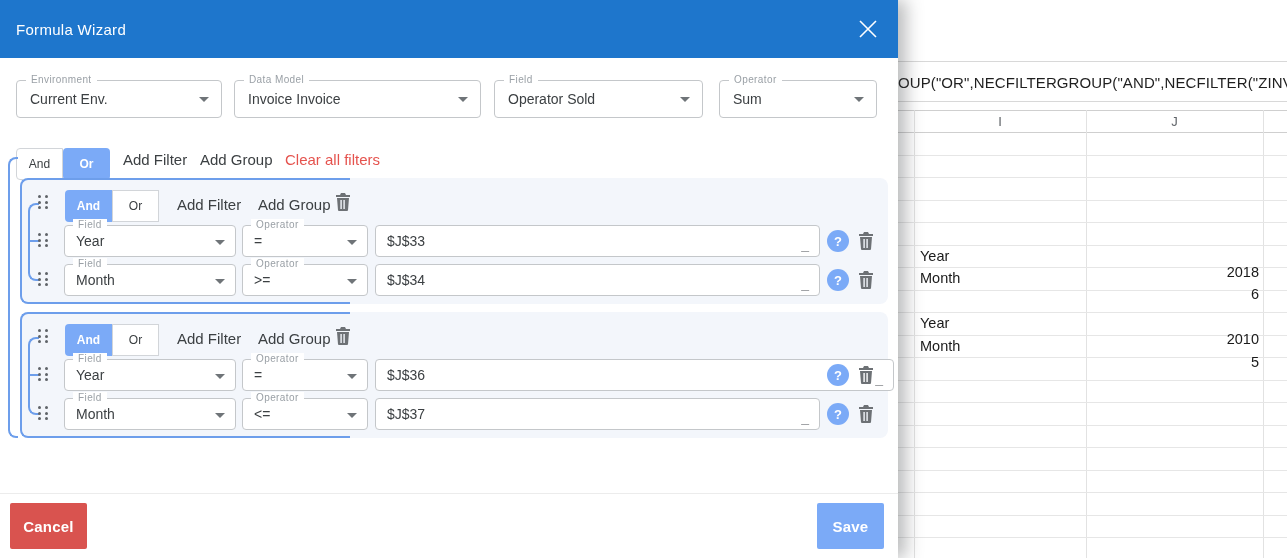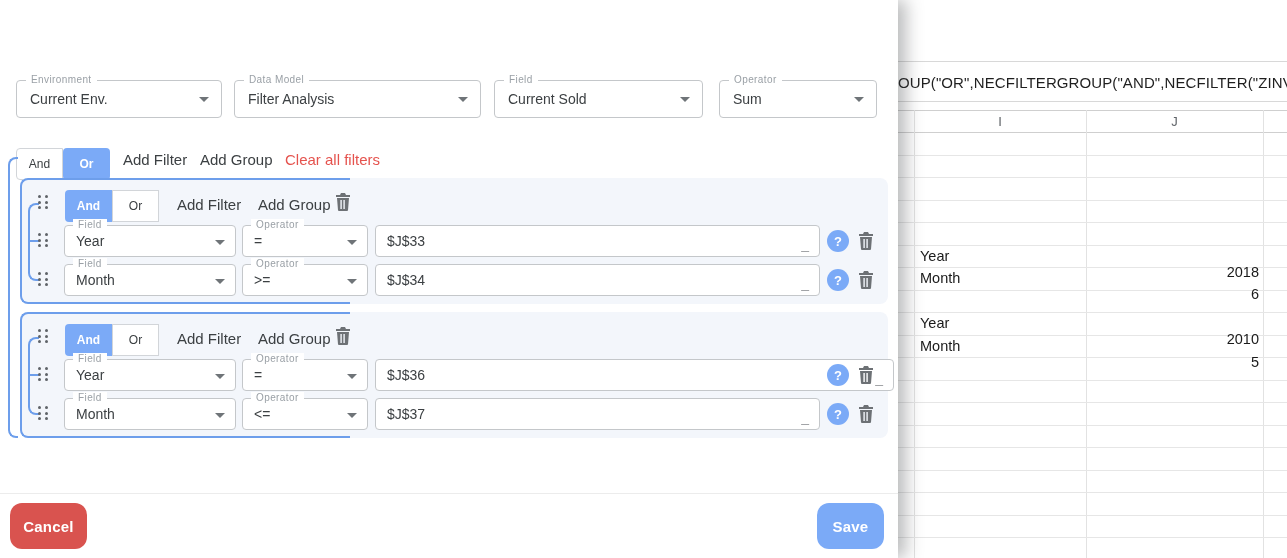--- a/index.html
+++ b/index.html
@@ -69,21 +69,21 @@
   .vinput { position:absolute; height:32px; background:#fff; border:1px solid #c4c7ca; border-radius:4px; }
   .vinput input { width:100%; height:100%; border:none; outline:none; background:transparent; font-family:inherit; font-size:14px; color:#3c4043; padding:0 26px 0 11px; }
   .usub { position:absolute; right:10px; bottom:3px; font-size:14px; font-weight:700; color:#5f6368; }
 
   .help { position:absolute; width:22px; height:22px; border-radius:50%; background:#7baaf7; color:#fff; font-size:13px; font-weight:700; display:flex; align-items:center; justify-content:center; cursor:pointer; }
   .trash { position:absolute; width:16px; height:18px; cursor:pointer; }
   .trash svg { display:block; }
 
   
   .footer-divider { position:absolute; left:0; right:0; top:493px; height:1px; background:#ececec; }
-  .btn { position:absolute; top:503px; height:46px; border-radius:12px; display:flex; align-items:center; justify-content:center; color:#fff; font-size:15px; font-weight:700; letter-spacing:0.2px; cursor:pointer; }
+  .btn { position:absolute; top:503px; height:46px; border-radius:2px; display:flex; align-items:center; justify-content:center; color:#fff; font-size:15px; font-weight:700; letter-spacing:0.2px; cursor:pointer; }
   .btn-cancel { left:10px; width:77px; background:#d9534f; }
   .btn-preview { left:651px; width:157px; background:#7baaf7; gap:9px; }
   .btn-save { left:817px; width:67px; background:#7baaf7; }
 
   .row1 { top:47px; } .row2 { top:86px; }
 </style>
 </head>
 <body>
 
 <div class="stage">
@@ -175,34 +175,42 @@
         </div>
         <div class="grid-row">
           <div class="cell cell-i"></div>
           <div class="cell cell-j"></div>
         </div>
       </div>
   </div>
 
   <div class="dialog">
 
+    <div class="dlg-header">
+      <span class="dlg-title">Formula Wizard</span>
+      <span class="dlg-close">
+        <svg width="24" height="24" viewBox="0 0 24 24">
+            <path d="M4 4l16 16M20 4L4 20" stroke="#fff" stroke-width="1.6" fill="none"></path>
+          </svg>
+      </span>
+    </div>
 
     <div class="mselect sel-env">
       <span class="flabel">Environment</span>
       <div class="mval">Current Env.</div>
       <span class="caret"></span>
     </div>
     <div class="mselect sel-dm">
       <span class="flabel">Data Model</span>
-      <div class="mval">Filter Analysis</div>
+      <div class="mval">Invoice Invoice</div>
       <span class="caret"></span>
     </div>
     <div class="mselect sel-fld">
       <span class="flabel">Field</span>
-      <div class="mval">Current Sold</div>
+      <div class="mval">Operator Sold</div>
       <span class="caret"></span>
     </div>
     <div class="mselect sel-op">
       <span class="flabel">Operator</span>
       <div class="mval">Sum</div>
       <span class="caret"></span>
     </div>
 
     <div class="seg" style="left:16px; top:148px;">
       <div class="opt opt-off">And</div>

